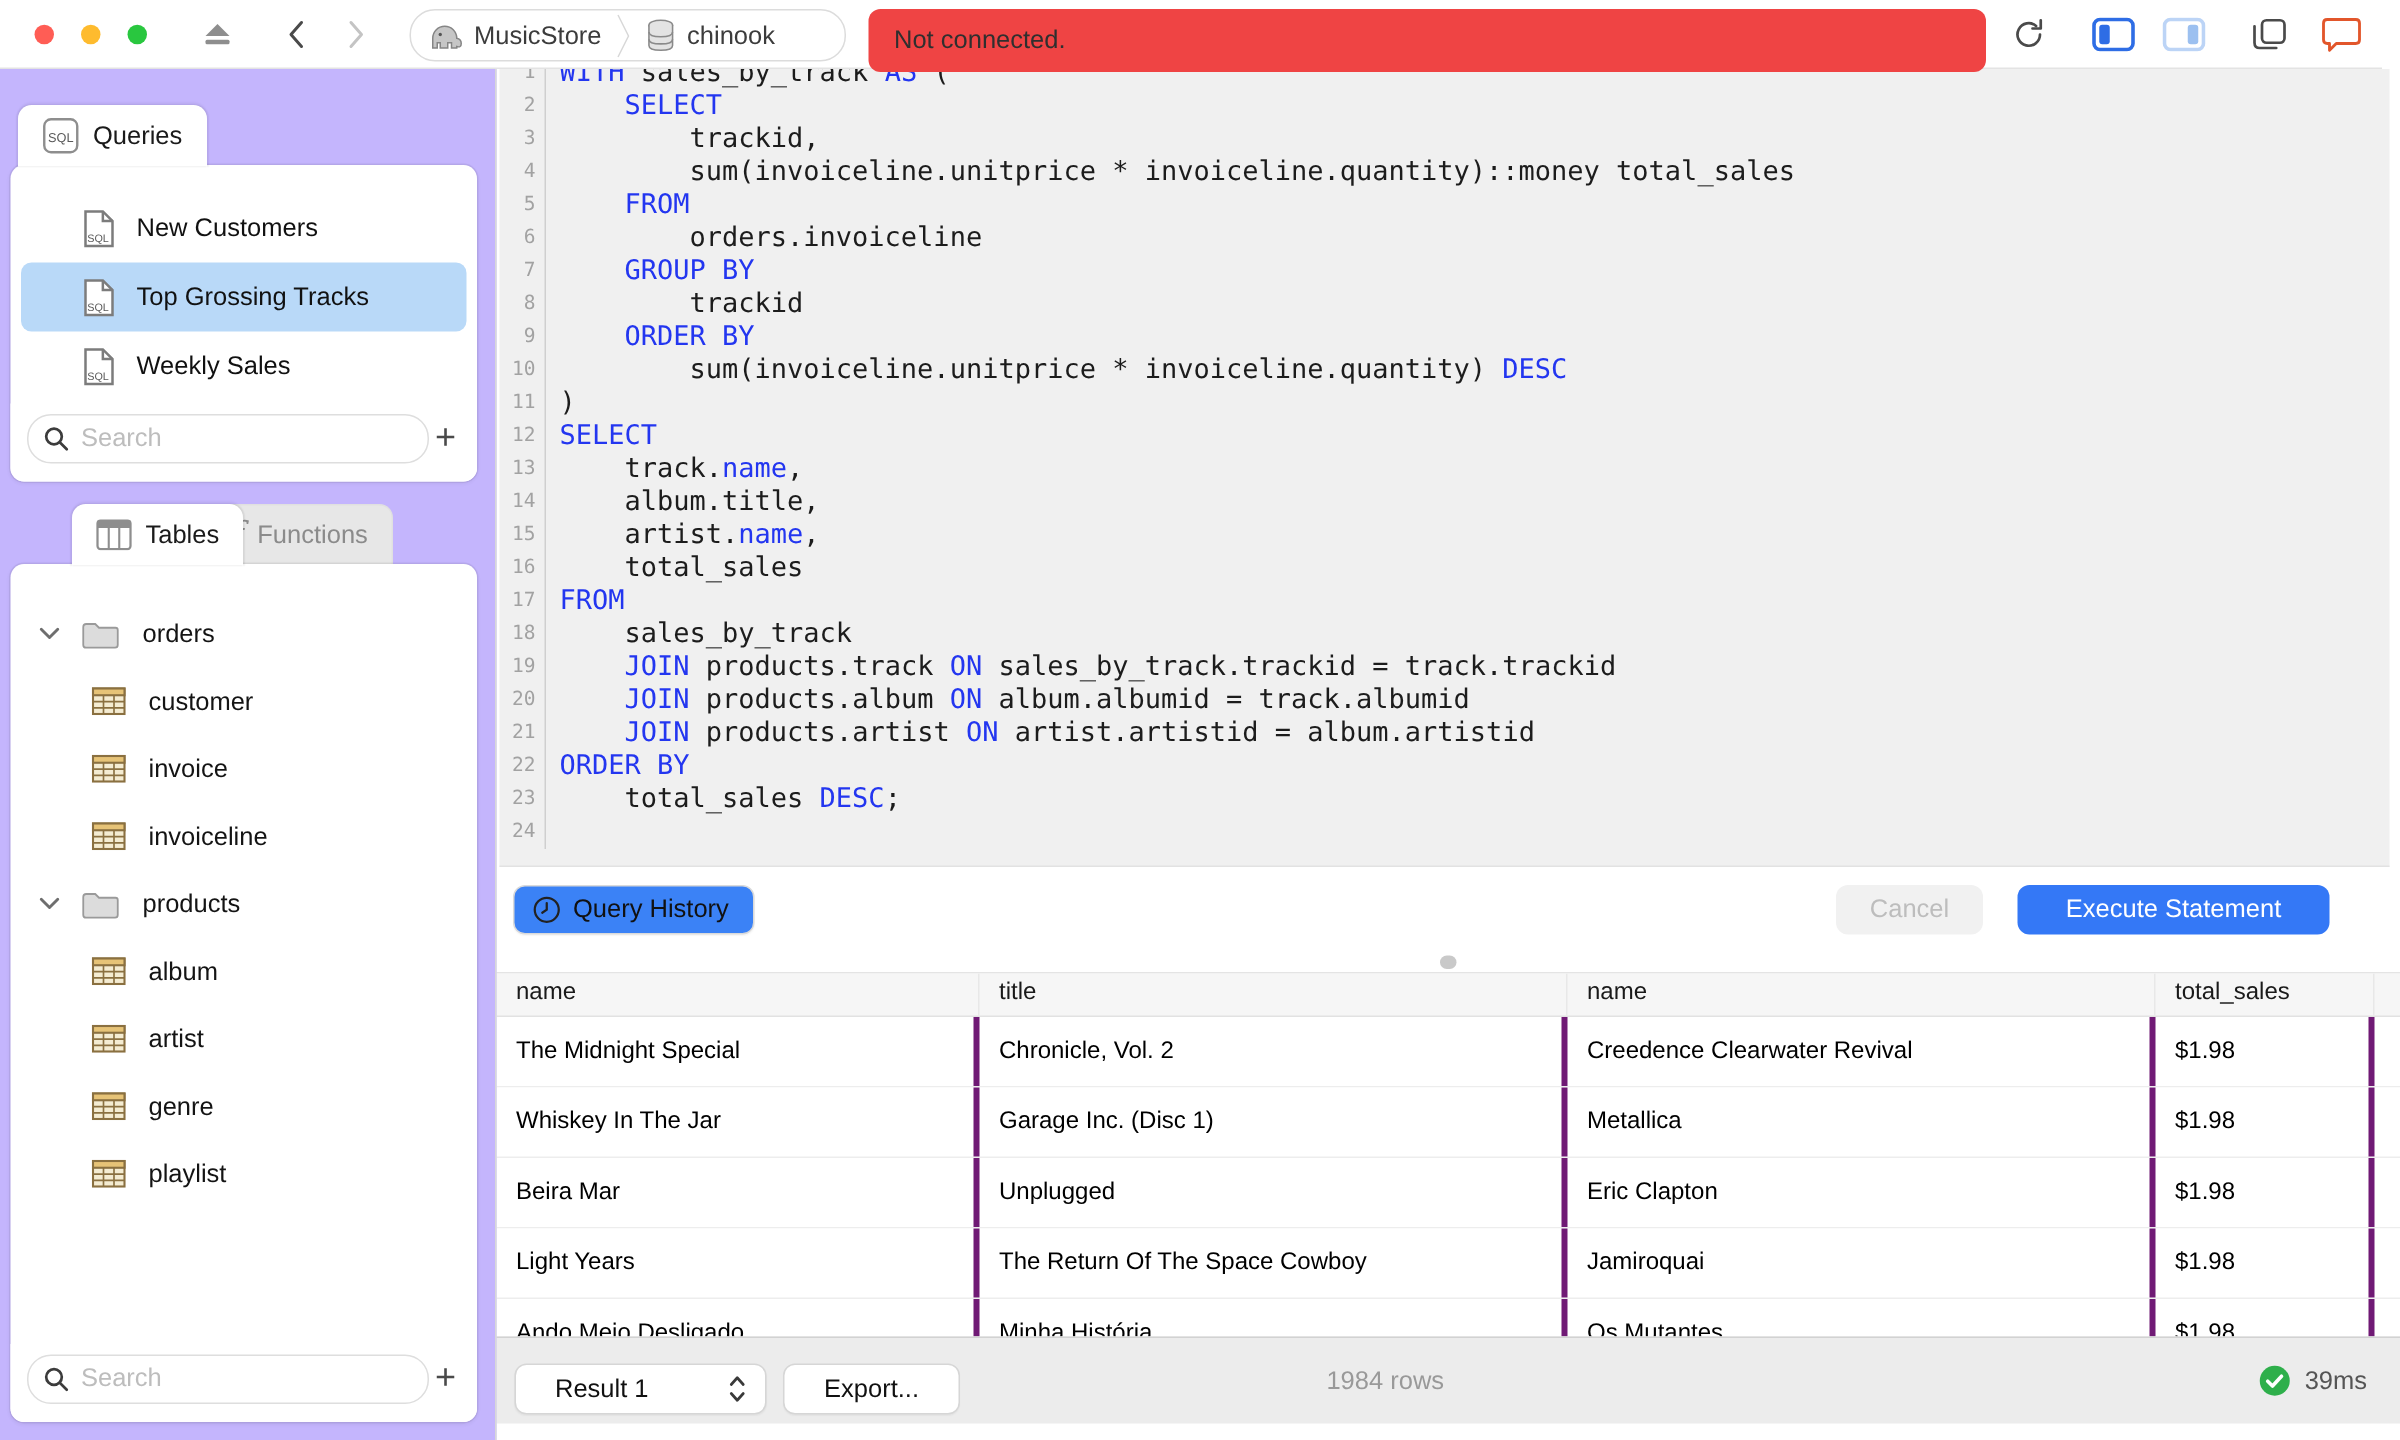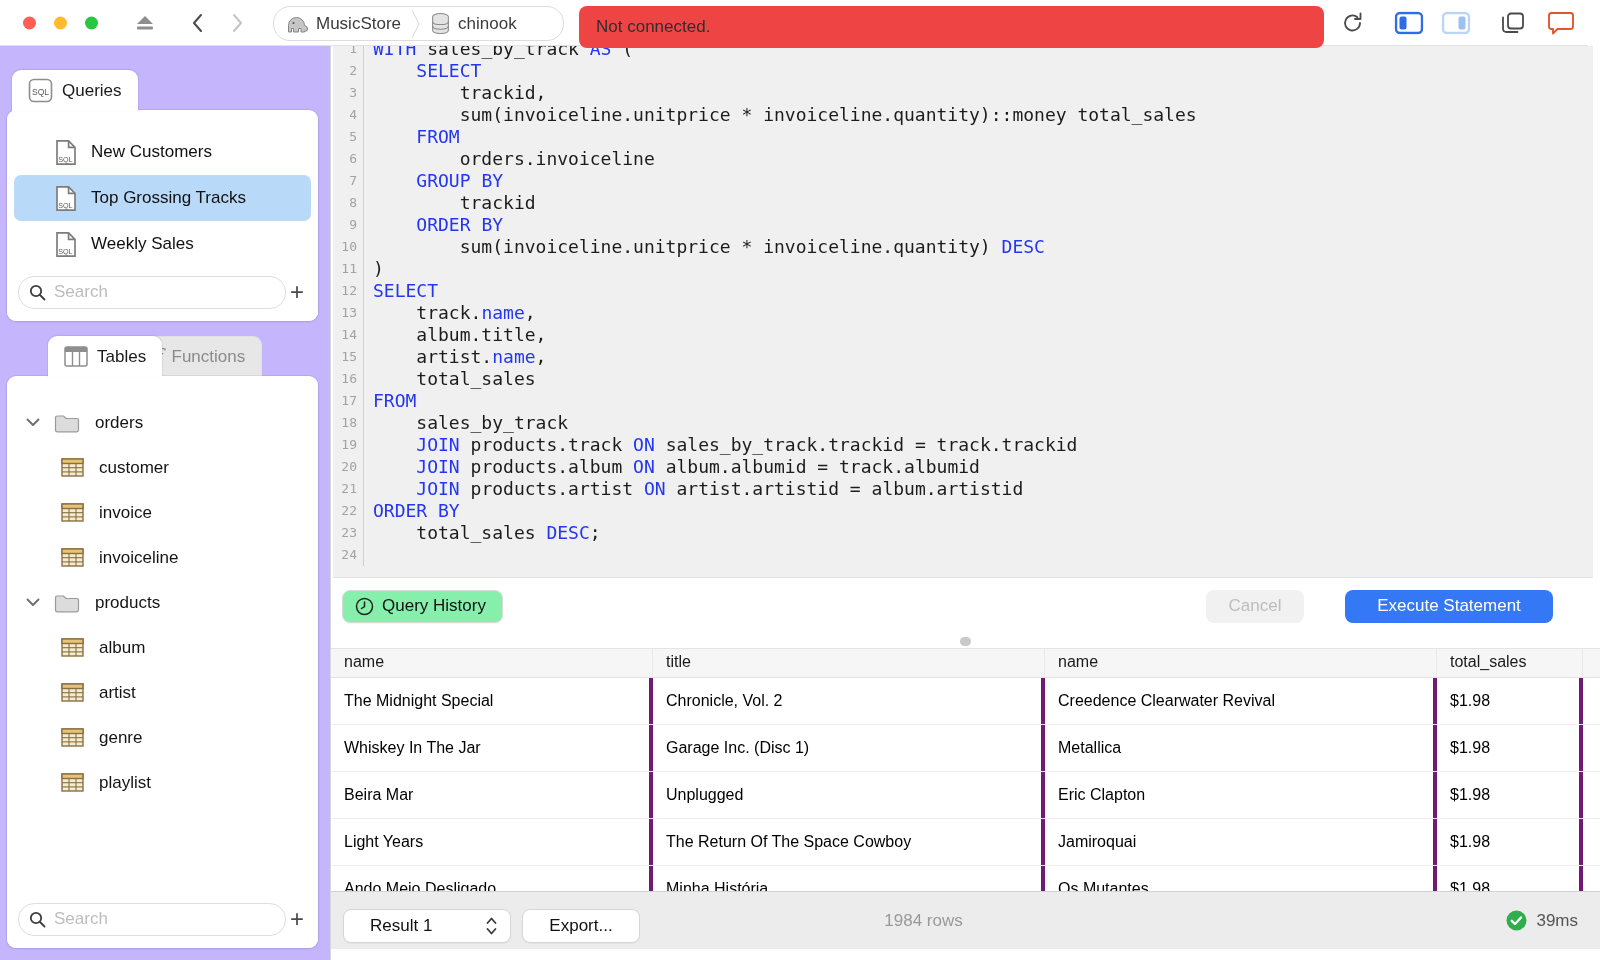--- a/index.html
+++ b/index.html
@@ -66,24 +66,24 @@
   .ln { width:31px; text-align:right; padding-right:6px; font-family:"DejaVu Sans Mono",monospace;
     font-size:13px; line-height:22px; color:#a2a2a2; border-right:1px solid #cfcfcf; flex:none; }
   .cs { padding-left:9px; font-family:"DejaVu Sans Mono",monospace; font-size:18px; line-height:22px;
     color:#1c1c1c; white-space:pre; }
   .kw { color:#2336f0; }
 
   
   .actions { position:absolute; top:532px; left:0; right:0; height:56px; display:flex; align-items:center; }
   .btn { height:33px; border-radius:8px; font-size:17px; display:flex; align-items:center; justify-content:center;
     font-family:"Liberation Sans",sans-serif; cursor:default; border:none; }
-  .btn-history { margin-left:11px; padding:0 16px 0 12px; background:#86efac; border:1px solid #dadada;
+  .btn-history { margin-left:11px; padding:0 16px 0 12px; background:#3b82f6; border:1px solid #dadada;
     color:#111; gap:8px; box-shadow:0 1px 1px rgba(0,0,0,0.04); }
   .btn-cancel { margin-left:auto; width:98px; background:#f1f1f1; color:#bdbdbd; }
-  .btn-exec { margin-left:41px; margin-right:47px; width:208px; background:#3478f6; color:#fff; font-weight:500; }
+  .btn-exec { margin-left:23px; margin-right:47px; width:208px; background:#3478f6; color:#fff; font-weight:500; }
 
   
   .splitter { position:absolute; top:588px; left:0; right:0; height:14px; display:flex; align-items:center; justify-content:center; }
   .splitter .dot { width:11px; height:9px; border-radius:5px; background:#c9c9c9; }
 
   
   .results { position:absolute; top:602px; left:0; right:0; height:243px; border-top:1px solid #e4e4e4; overflow:hidden; }
   .thead { display:flex; height:29px; background:#f6f6f6; border-bottom:1px solid #e2e2e2; }
   .th { font-size:16px; color:#1a1a1a; padding:4px 0 0 13px; border-right:1px solid #e8e8e8; overflow:hidden; white-space:nowrap; }
   .tr { display:flex; height:47px; border-bottom:1px solid #ededed; background:#fff; }

